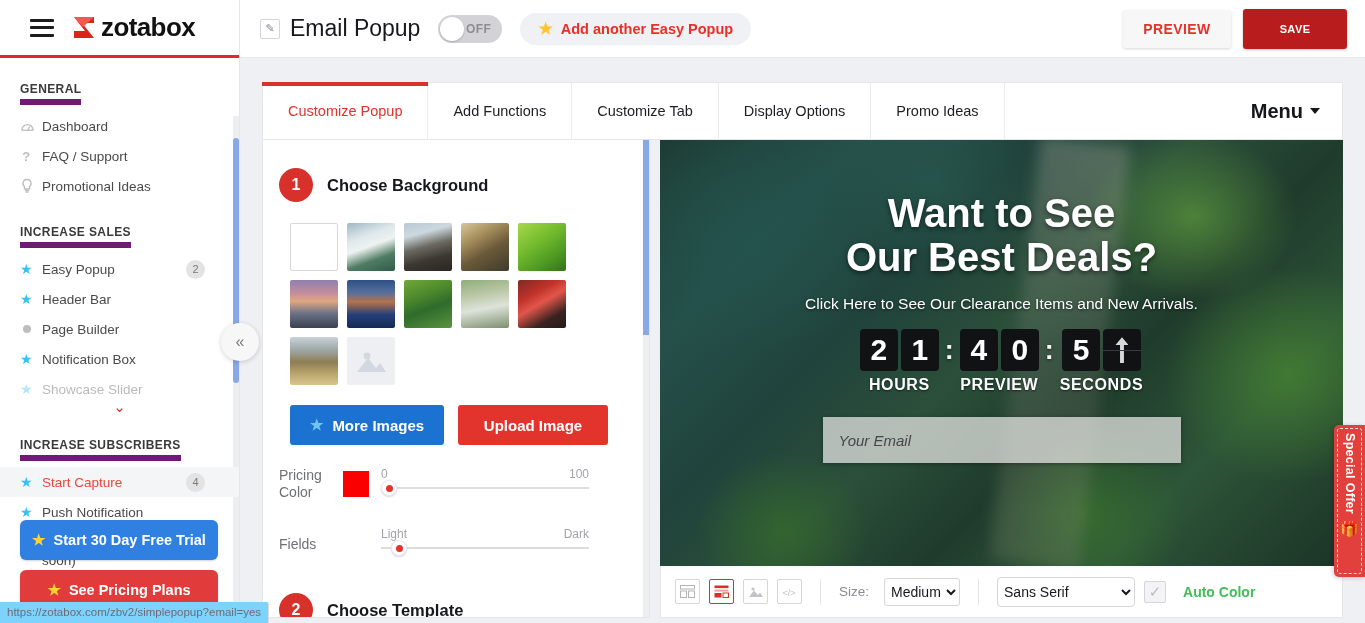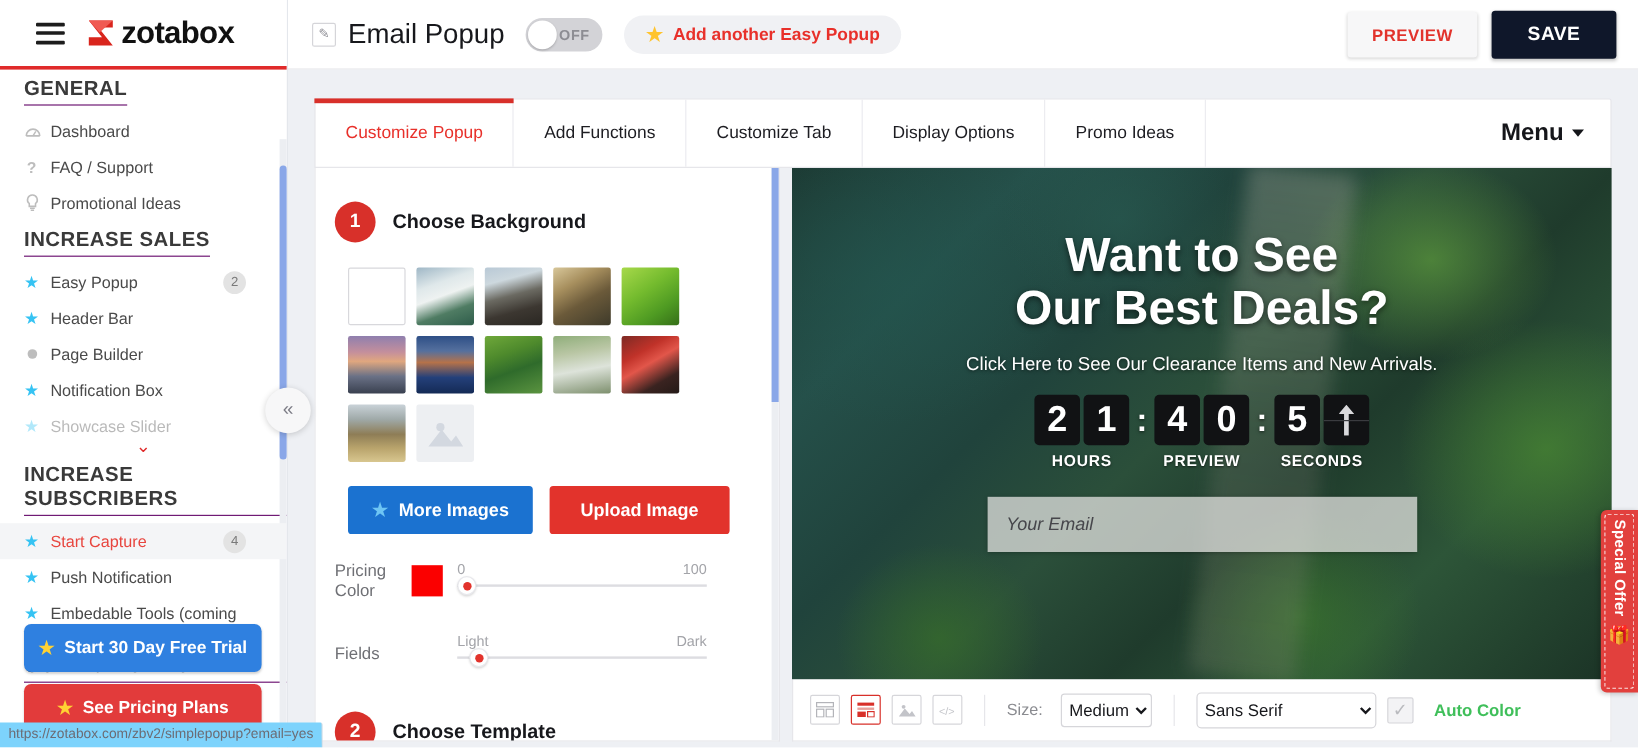--- a/index.html
+++ b/index.html
@@ -28,23 +28,23 @@
   .hamburger i { display: block; height: 3px; background: #1d1d1d; border-radius: 1px; }
   .logo { display: flex; align-items: center; gap: 3px; }
   .logo-mark {
     position: relative; width: 28px; height: 27px; display: inline-block;
   }
   .logo-mark svg { display: block; }
   .logo-text { font-size: 26px; font-weight: bold; color: #111; letter-spacing: -0.6px; }
 
   .sb-scroll { position: relative; height: 565px; }
   .sb-group-title {
-    font-size: 17px; letter-spacing: 0.4px; color: #3a3a3a; font-weight: 600;
-    padding: 0 0 3px 20px; margin: 6px 0 6px 0; display: inline-block;
-    border-bottom: 1px solid #701a75; margin-left: 20px; padding-left: 0;
+    font-size: 12px; letter-spacing: 0.4px; color: #3a3a3a; font-weight: 600;
+    padding: 0 0 3px 20px; margin: 24px 0 6px 0; display: inline-block;
+    border-bottom: 6px solid #701a75; margin-left: 20px; padding-left: 0;
   }
   .sb-item {
     display: flex; align-items: center; height: 30px; padding: 0 14px 0 20px;
     font-size: 13.5px; color: #4a4a4a; cursor: pointer; position: relative;
   }
   .sb-item .sb-ico { width: 22px; flex: 0 0 22px; display: flex; align-items: center; color: #bdbdbd; }
   .sb-item .sb-label { flex: 1; white-space: nowrap; }
   .sb-item.active { background: #f4f5f7; color: #e02a2a; }
   .sb-item.active .sb-label { color: #e8463f; }
   .sb-item.faded { opacity: .38; }
@@ -111,22 +111,22 @@
     gap: 8px; padding: 0 18px; color: #e8302a; font-size: 14.5px; font-weight: bold; cursor: pointer;
   }
   .add-pill .s { color: #ffc42e; font-size: 16px; }
   .spacer { flex: 1; }
   .btn-preview {
     height: 38px; min-width: 108px; background: #f7f7f8; color: #e2332c; border: 0;
     font-size: 14px; font-weight: bold; letter-spacing: .4px; border-radius: 3px;
     box-shadow: 0 1px 3px rgba(0,0,0,.16); cursor: pointer; margin-right: 12px;
   }
   .btn-save {
-    height: 40px; min-width: 104px; background: #0f172a; color: #fff; border: 0;
-    font-size: 16px; font-weight: bold; letter-spacing: .4px; border-radius: 3px;
+    height: 40px; min-width: 104px; background: #b91c1c; color: #fff; border: 0;
+    font-size: 11px; font-weight: bold; letter-spacing: .4px; border-radius: 3px;
     box-shadow: 0 1px 3px rgba(0,0,0,.22); cursor: pointer;
   }
 
   .tabsbar {
     margin: 24px 22px 0 22px; height: 58px; background: #fff; display: flex;
     border: 1px solid #e6e6ea; border-radius: 2px 2px 0 0;
   }
   .tab {
     padding: 0 25px; display: flex; align-items: center; font-size: 14.5px;
     color: #1d1d22; border-right: 1px solid #ececf0; cursor: pointer; position: relative;
@@ -221,21 +221,21 @@
   .cd {
     width: 38px; height: 42px; background: #111214; border-radius: 4px; color: #fff;
     font-size: 30px; font-weight: bold; display: flex; align-items: center; justify-content: center;
     position: relative; overflow: hidden;
   }
   .cd.flip::after {
     content: ""; position: absolute; left: 0; right: 0; top: 50%; height: 1px; background: #3a3b3f;
   }
   .cd .flipglyph { display: block; width: 13px; height: 26px; background: #d9d9dc;
     clip-path: polygon(35% 100%, 65% 100%, 65% 30%, 100% 30%, 50% 0, 0 30%, 35% 30%); }
-  .clabel { font-size: 13px; font-weight: bold; color: #fff; letter-spacing: .6px; margin-top: 5px;
+  .clabel { font-size: 16px; font-weight: bold; color: #fff; letter-spacing: .6px; margin-top: 5px;
     text-shadow: 0 1px 2px rgba(0,0,0,.6); }
   .colon { font-size: 27px; font-weight: bold; color: #fff; line-height: 42px; padding: 0 3px;
     text-shadow: 0 1px 3px rgba(0,0,0,.6); }
 
   .formrow { margin: 23px auto 0 auto; width: 358px; display: flex; height: 46px;
     box-shadow: 0 1px 4px rgba(0,0,0,.35); }
   .email-input {
     flex: 1; background: rgba(225,225,222,.76); border: 0; outline: none;
     font-size: 15px; font-style: italic; color: #3d3d42; padding: 0 16px;
     font-family: "Liberation Sans", sans-serif;
@@ -254,21 +254,21 @@
     width: 25px; height: 25px; border: 1px solid #d6d6da; border-radius: 2px;
     display: flex; align-items: center; justify-content: center; cursor: pointer; background: #fff;
   }
   .tb-ico.sel { border-color: #d8302a; }
   .tb-div { width: 1px; height: 26px; background: #e6e6ea; margin: 0 9px; }
   .tb-lbl { font-size: 13.5px; color: #8a8b90; margin-right: 6px; }
   select.tb-sel {
     height: 28px; border: 1px solid #d6d6da; border-radius: 3px; background: #fff;
     font-size: 14px; color: #17181c; padding: 0 2px; font-family: "Liberation Sans", sans-serif; cursor: pointer;
   }
-  select.tb-font { width: 150px; height: 30px; border-radius: 4px; }
+  select.tb-font { width: 138px; height: 30px; border-radius: 4px; }
   .checkbox {
     width: 22px; height: 22px; border: 1px solid #d6d6da; border-radius: 2px; background: #f3f3f5;
     display: flex; align-items: center; justify-content: center; color: #b9babe; font-size: 15px; cursor: pointer;
   }
   .autocolor { font-size: 14px; color: #3fbf5a; margin-left: 8px; font-weight: bold; }
 
   
   .offer-tab {
     position: absolute; right: 0; top: 425px; width: 31px; height: 152px;
     background: #e2403d; border-radius: 5px 0 0 5px; box-shadow: -1px 1px 4px rgba(0,0,0,.2);

